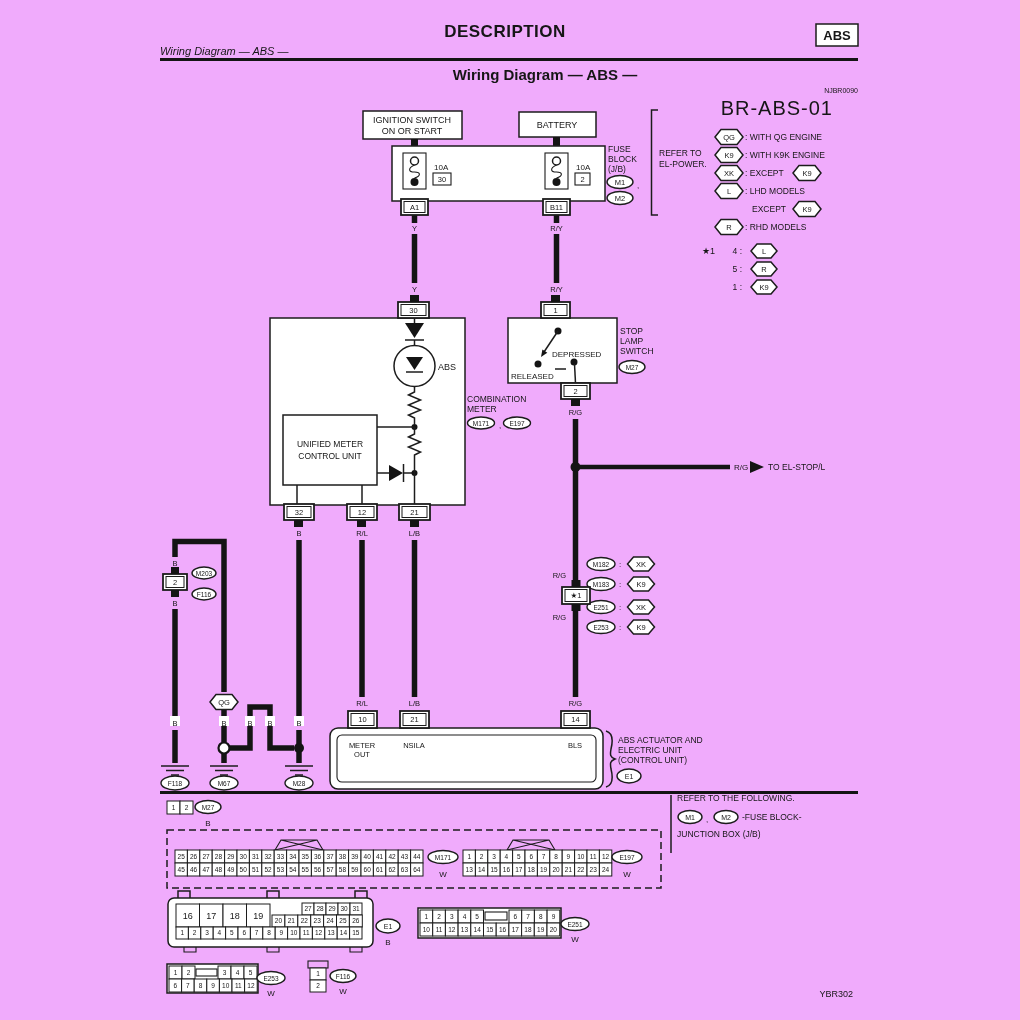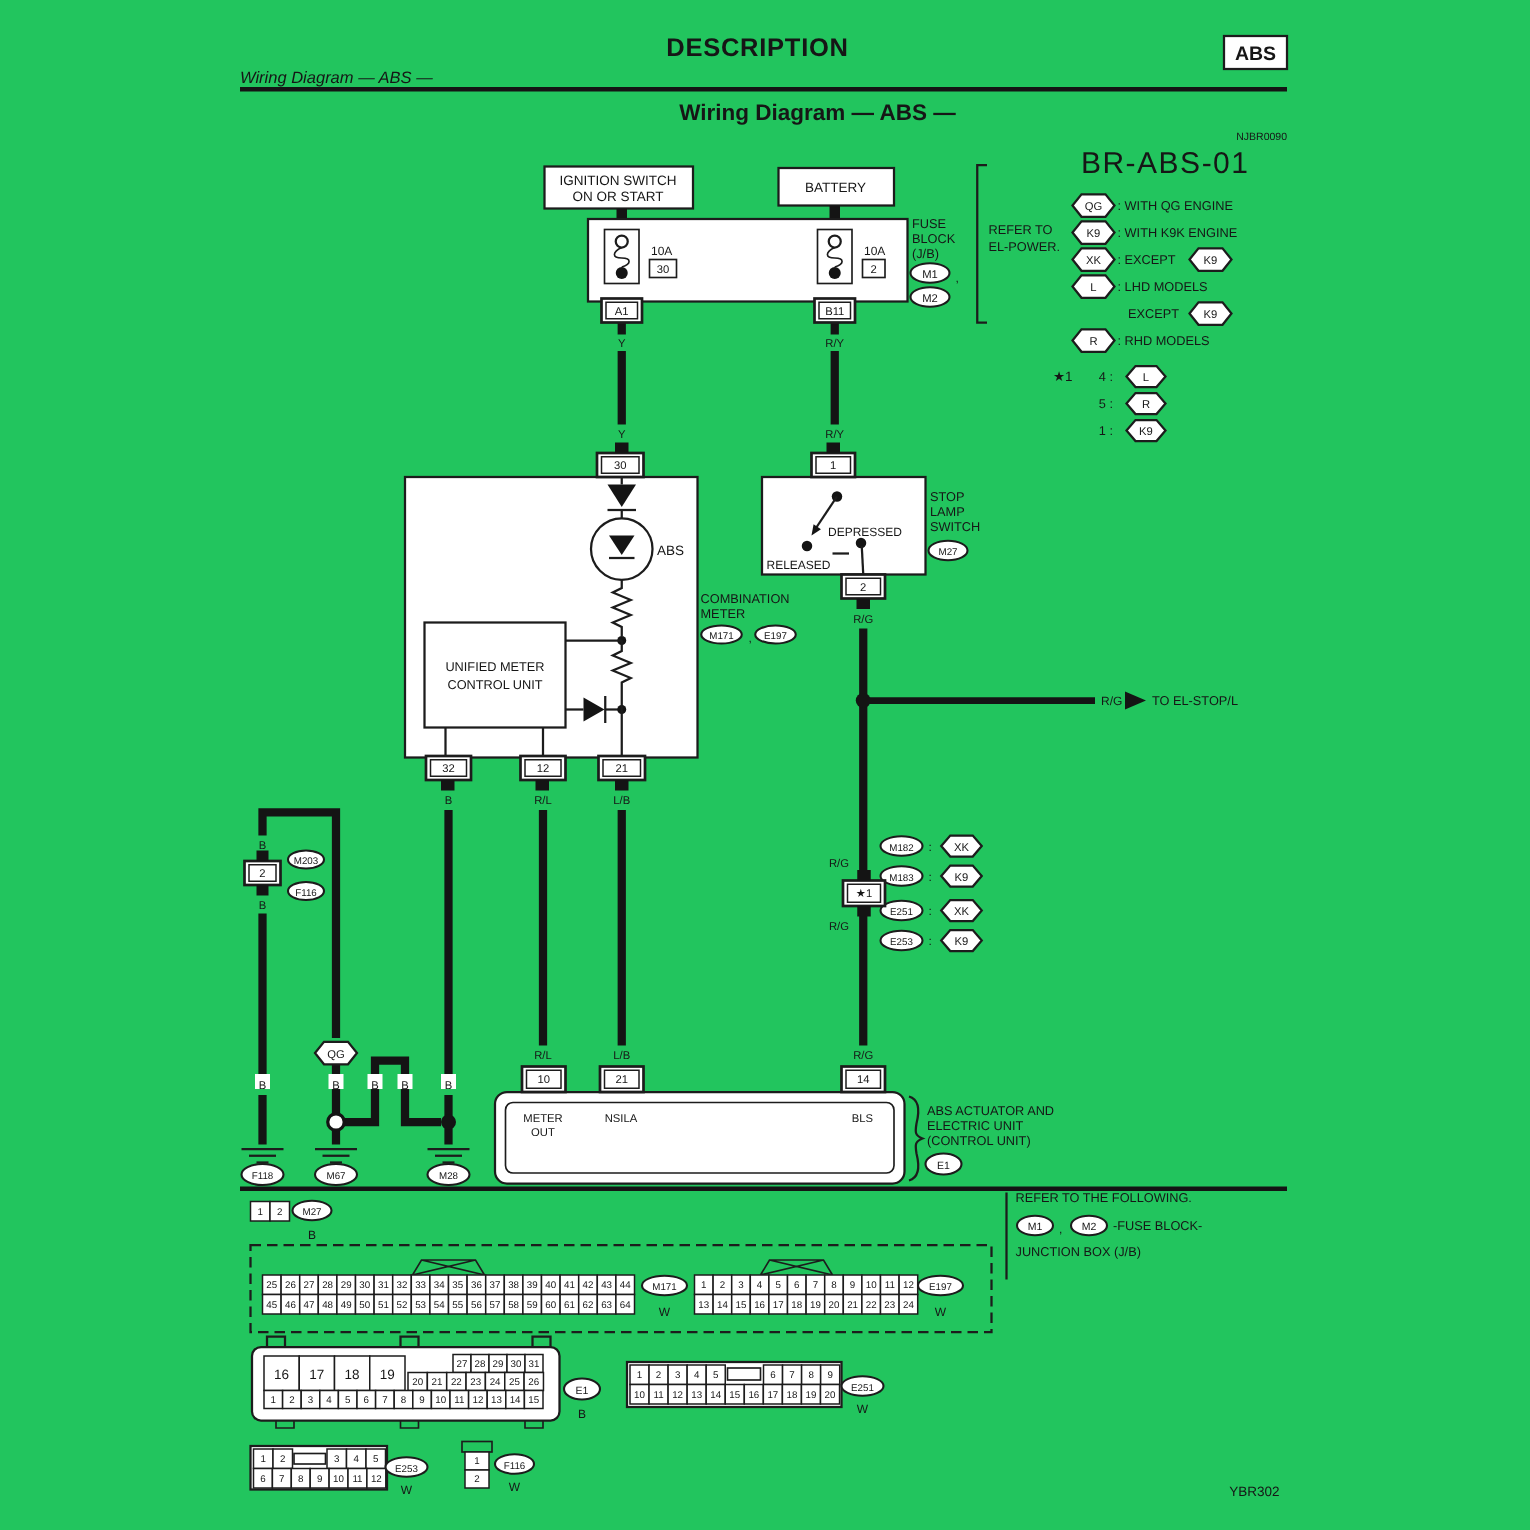--- a/index.html
+++ b/index.html
@@ -1,16 +1,16 @@
 <!DOCTYPE html>
 <html><head>
 <meta charset="utf-8">
 <style>
   html,body{margin:0;padding:0;background:#fff;}
-  #page{position:relative;width:1020px;height:1020px;background:#22c55e;overflow:hidden;}
+  #page{position:relative;width:1020px;height:1020px;background:#f0abfc;overflow:hidden;}
   svg{position:absolute;left:0;top:0;}
   text{font-family:"Liberation Sans","DejaVu Sans",sans-serif;fill:#161616;}
   .b{font-weight:bold;}
   .i{font-style:italic;}
   .ln{stroke:#1c1c1c;stroke-width:1.5;fill:none;}
   .thin{stroke:#1c1c1c;stroke-width:1.1;fill:none;}
   .wire{stroke:#141414;stroke-width:5.5;fill:none;}
   .wire4{stroke:#141414;stroke-width:4.5;fill:none;}
   .box{fill:#fff;stroke:#1c1c1c;stroke-width:1.5;}
   .oval{fill:#fff;stroke:#1c1c1c;stroke-width:1.4;}

